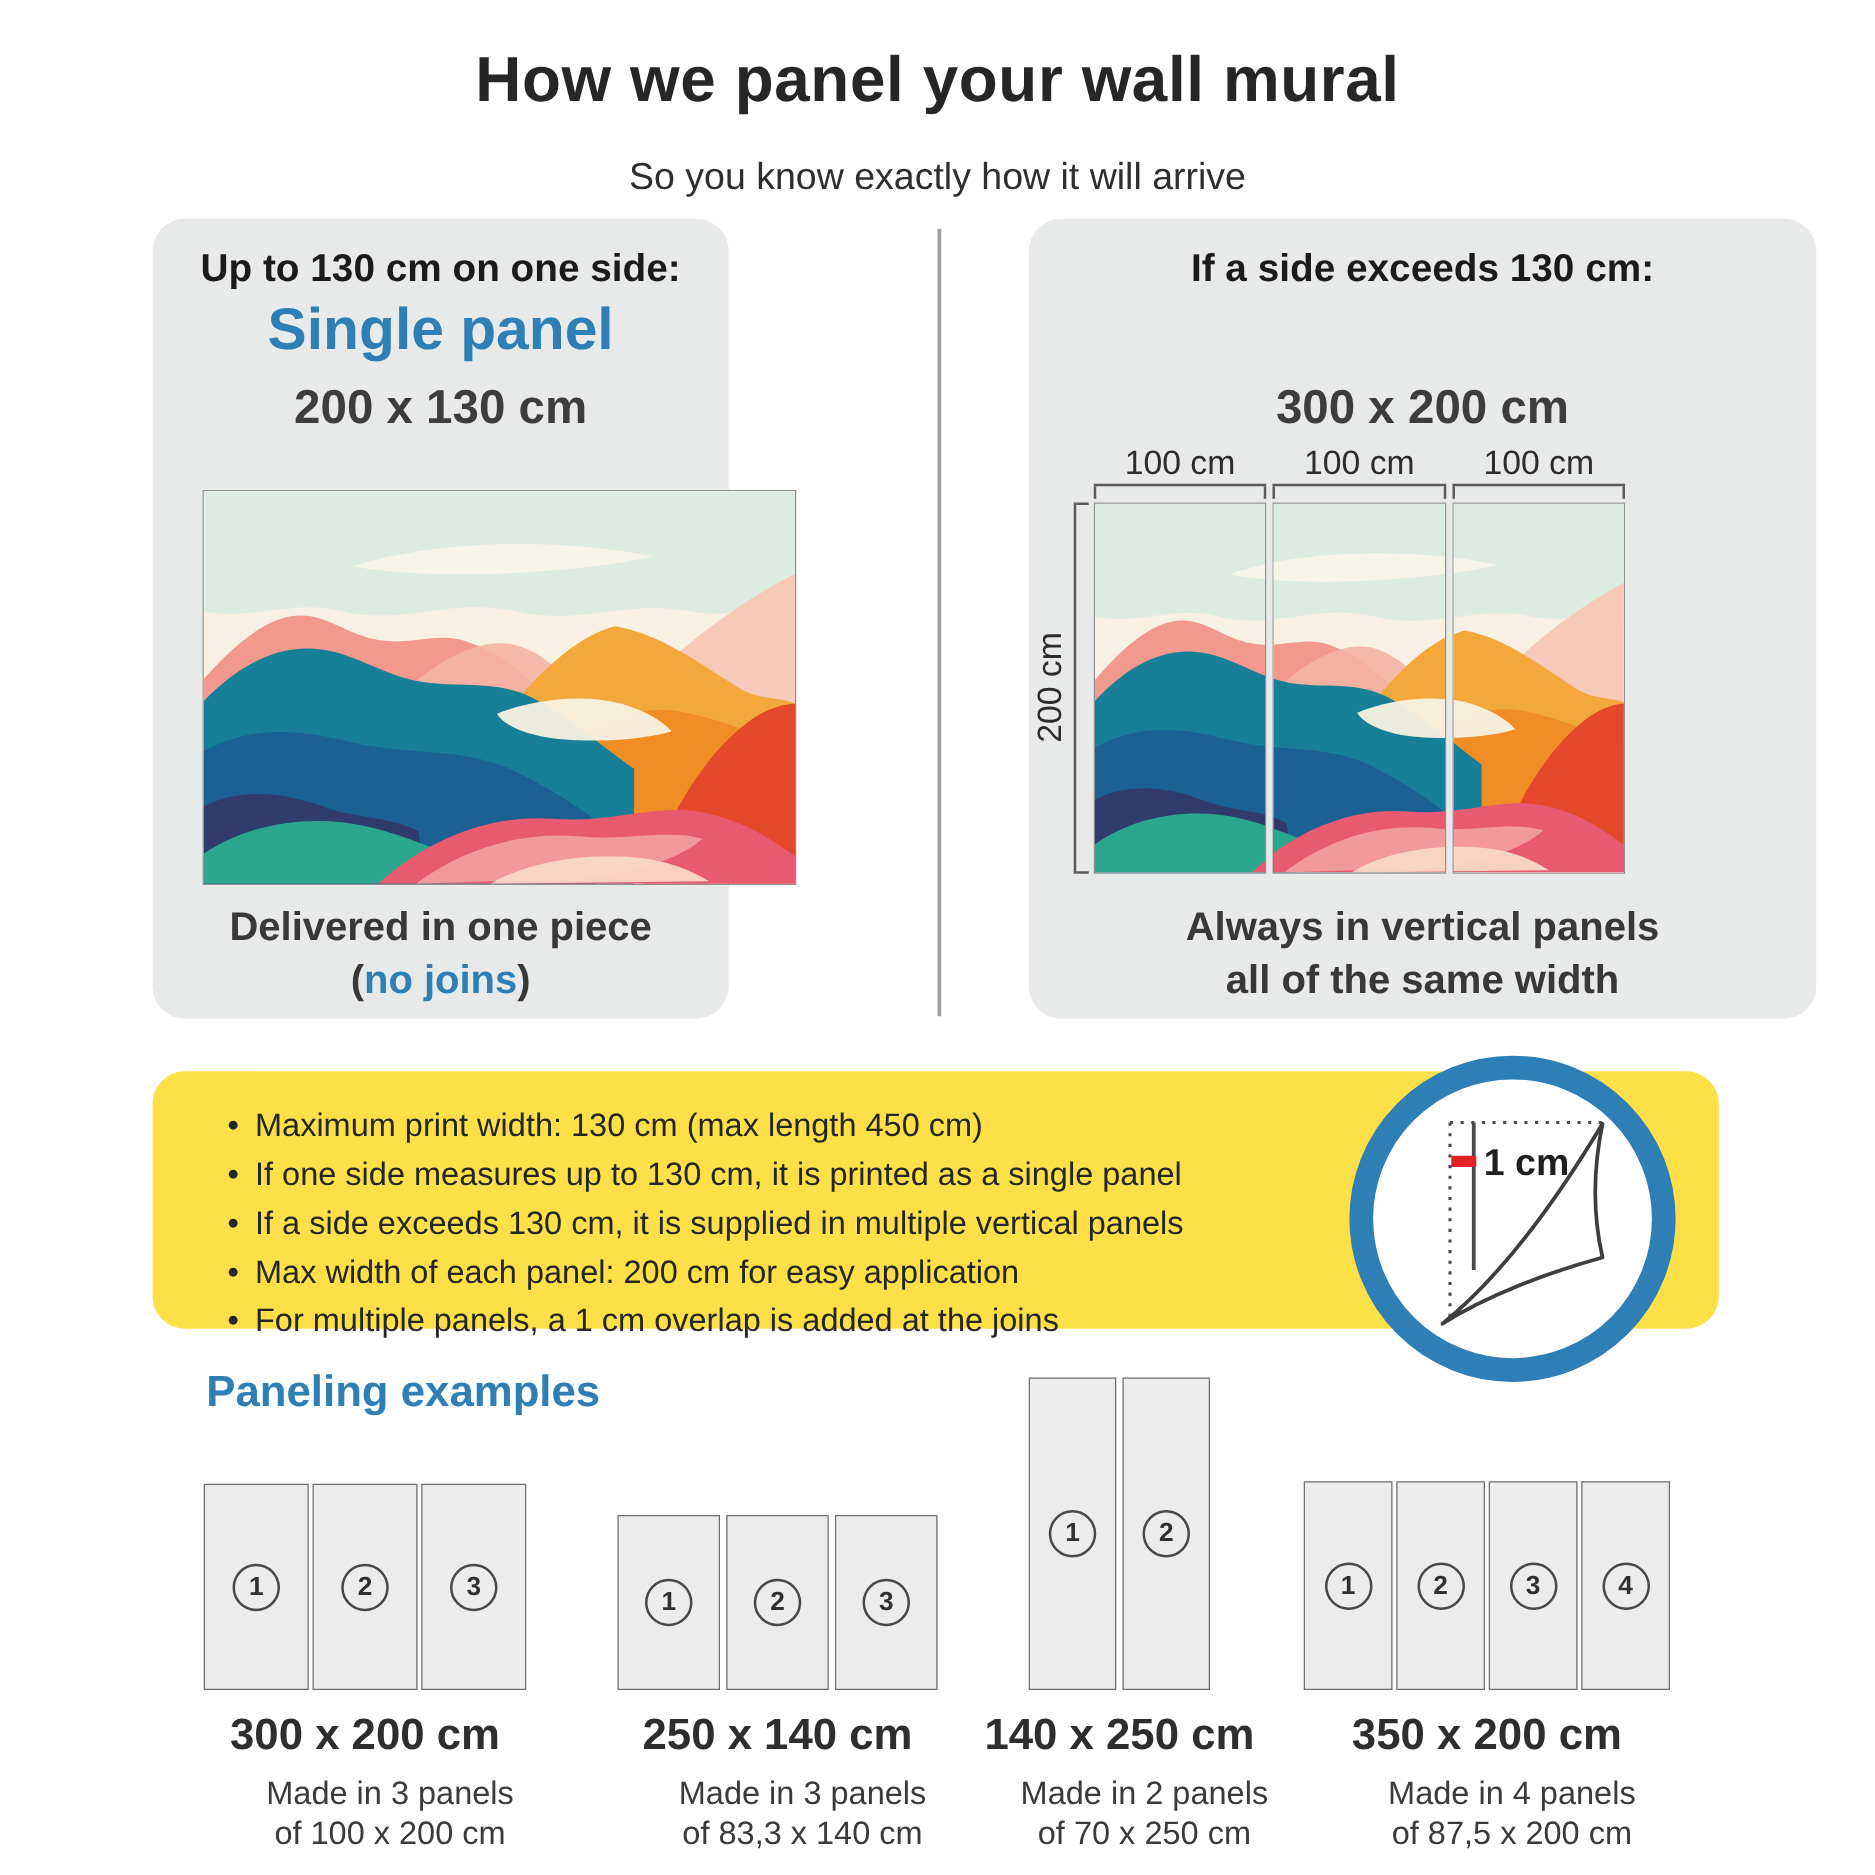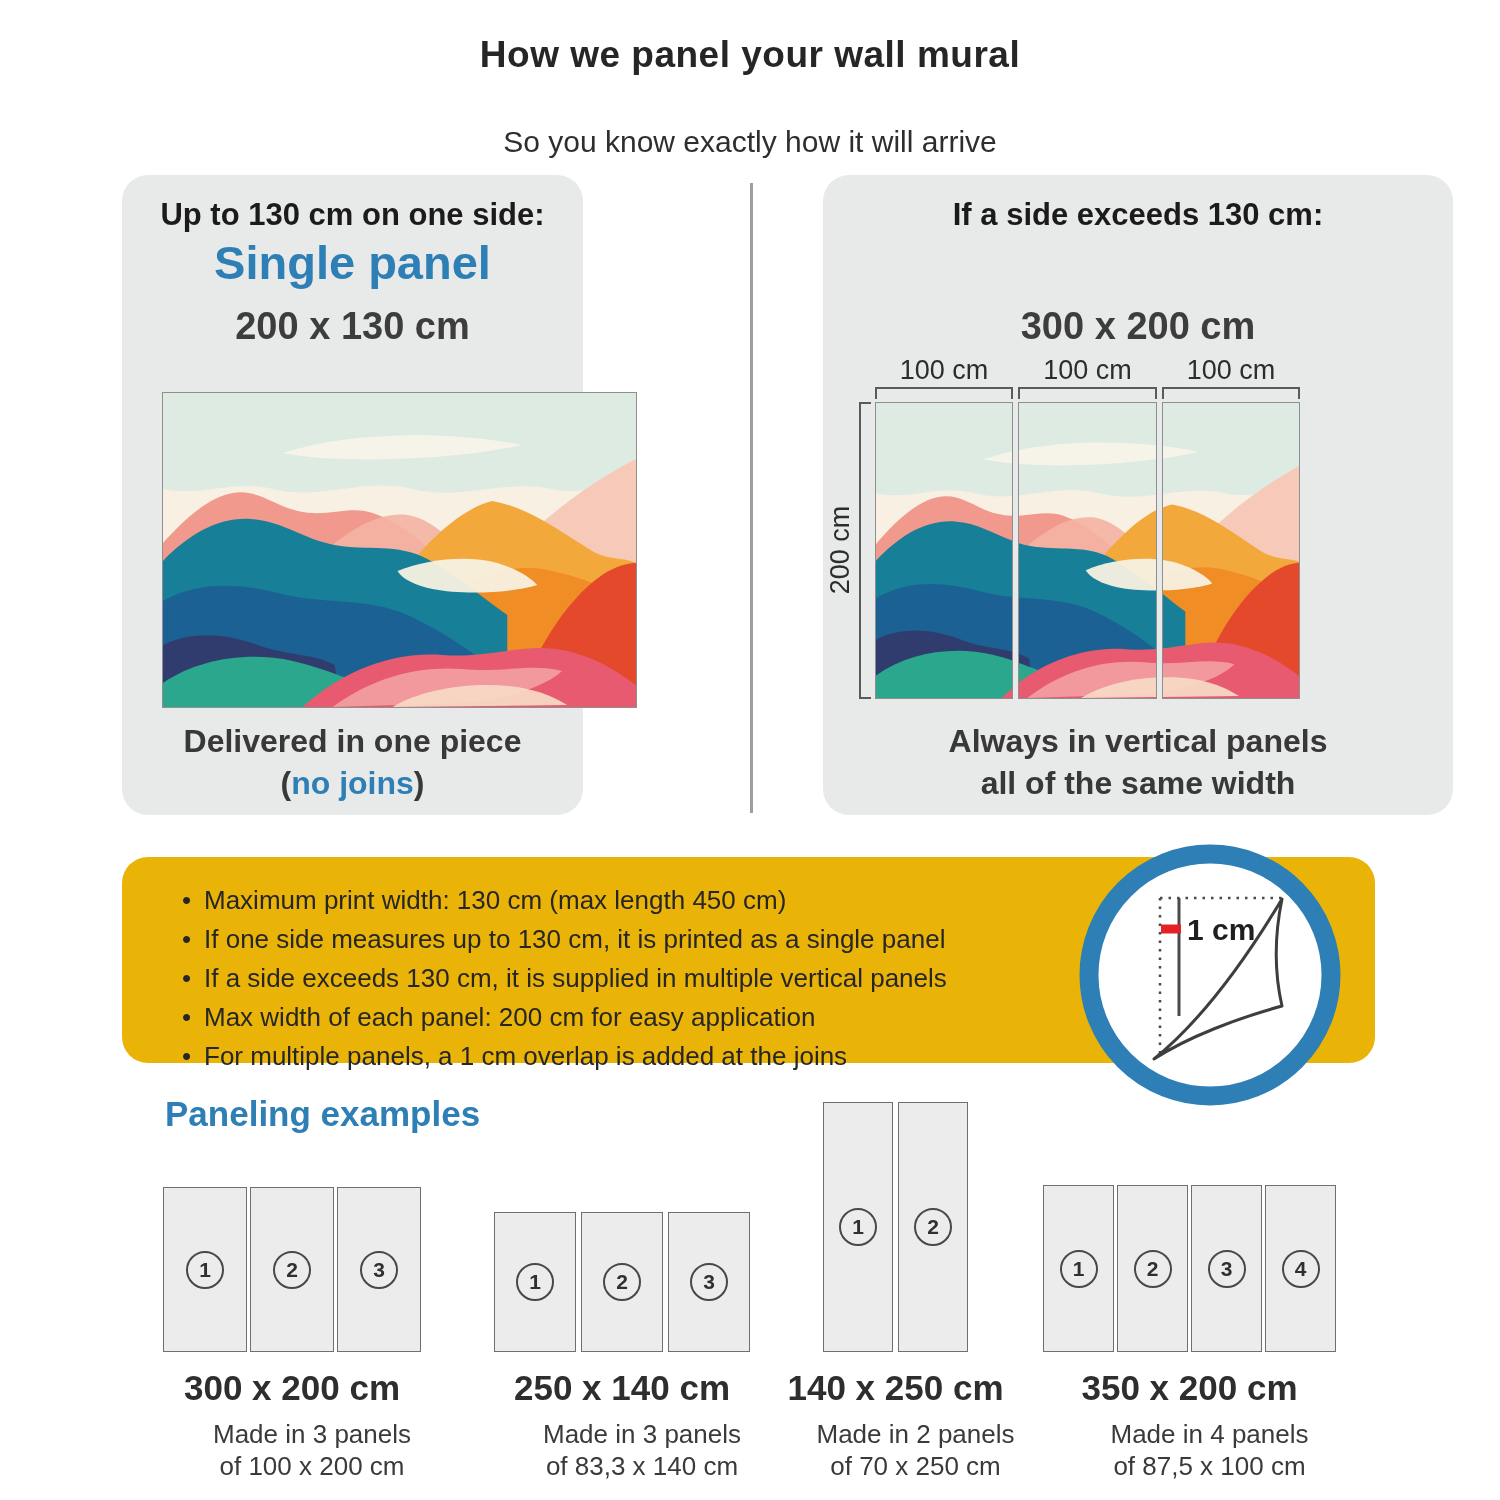--- a/index.html
+++ b/index.html
@@ -1,21 +1,21 @@
 <!DOCTYPE html>
 <html><head>
 <meta charset="utf-8">
 <style>
   html,body{margin:0;padding:0;background:#fff;}
   .canvas{position:relative;width:1500px;height:1500px;background:#ffffff;
           font-family:"Liberation Sans",sans-serif;color:#222;overflow:hidden;}
 
   
   .page-title{position:absolute;top:34px;left:0;width:100%;text-align:center;
-              font-size:37px;font-weight:800;color:#262626;letter-spacing:.5px;}
+              font-size:51px;font-weight:800;color:#262626;letter-spacing:.5px;}
   .page-subtitle{position:absolute;top:100px;left:0;width:100%;text-align:center;
                  font-size:30px;font-weight:500;color:#2e2e2e;margin-top:25px;}
 
   
   .card{position:absolute;top:175px;height:640px;background:#e8eae9;border-radius:26px;}
   .card-left{left:122px;width:461px;}
   .card-right{left:823px;width:630px;}
   .divider{position:absolute;left:750px;top:183px;width:3px;height:630px;background:#9e9e9e;}
 
   .cond{position:absolute;top:22px;left:0;width:100%;text-align:center;
@@ -52,21 +52,21 @@
   .slices{position:absolute;left:52px;top:227px;width:425px;height:297px;display:flex;gap:5px;}
   .slice{position:relative;flex:1;overflow:hidden;border:1px solid #8f8f8f;
          background:#fff;box-sizing:border-box;}
   .slice svg{position:absolute;top:0;width:425px;height:295px;}
   .slice-1 svg{left:0;}
   .slice-2 svg{left:-144px;}
   .slice-3 svg{left:-287px;}
 
   
   .info-box{position:absolute;left:122px;top:857px;width:1253px;height:206px;
-            background:#eab308;border-radius:26px;}
+            background:#fde047;border-radius:26px;}
   .info-box ul{margin:0;padding:24px 0 0 58px;list-style:none;}
   .info-box li{position:relative;font-size:26px;line-height:39px;color:#262626;padding-left:24px;}
   .info-box li::before{content:"\2022";position:absolute;left:2px;top:0;color:#262626;}
   .overlap-icon{position:absolute;left:1076px;top:841px;width:268px;height:268px;}
 
   
   .examples-heading{position:absolute;left:165px;top:1094px;font-size:35px;font-weight:800;color:#2d7fb5;}
   .example{position:absolute;display:flex;flex-direction:column;align-items:center;}
   .ex-panels{display:flex;}
   .ex-panel{background:#ececec;border:1px solid #6f6f6f;box-sizing:border-box;
@@ -248,16 +248,16 @@
         </div>
       <div class="ex-panel">
           <span class="num">3</span>
         </div>
       <div class="ex-panel">
           <span class="num">4</span>
         </div>
     </div>
     <div class="ex-size">350 x 200 cm</div>
     <div class="ex-made first">Made in 4 panels</div>
-    <div class="ex-made">of 87,5 x 100 cm</div>
+    <div class="ex-made">of 87,5 x 200 cm</div>
   </div>
 
 </div>
 
 </body></html>

